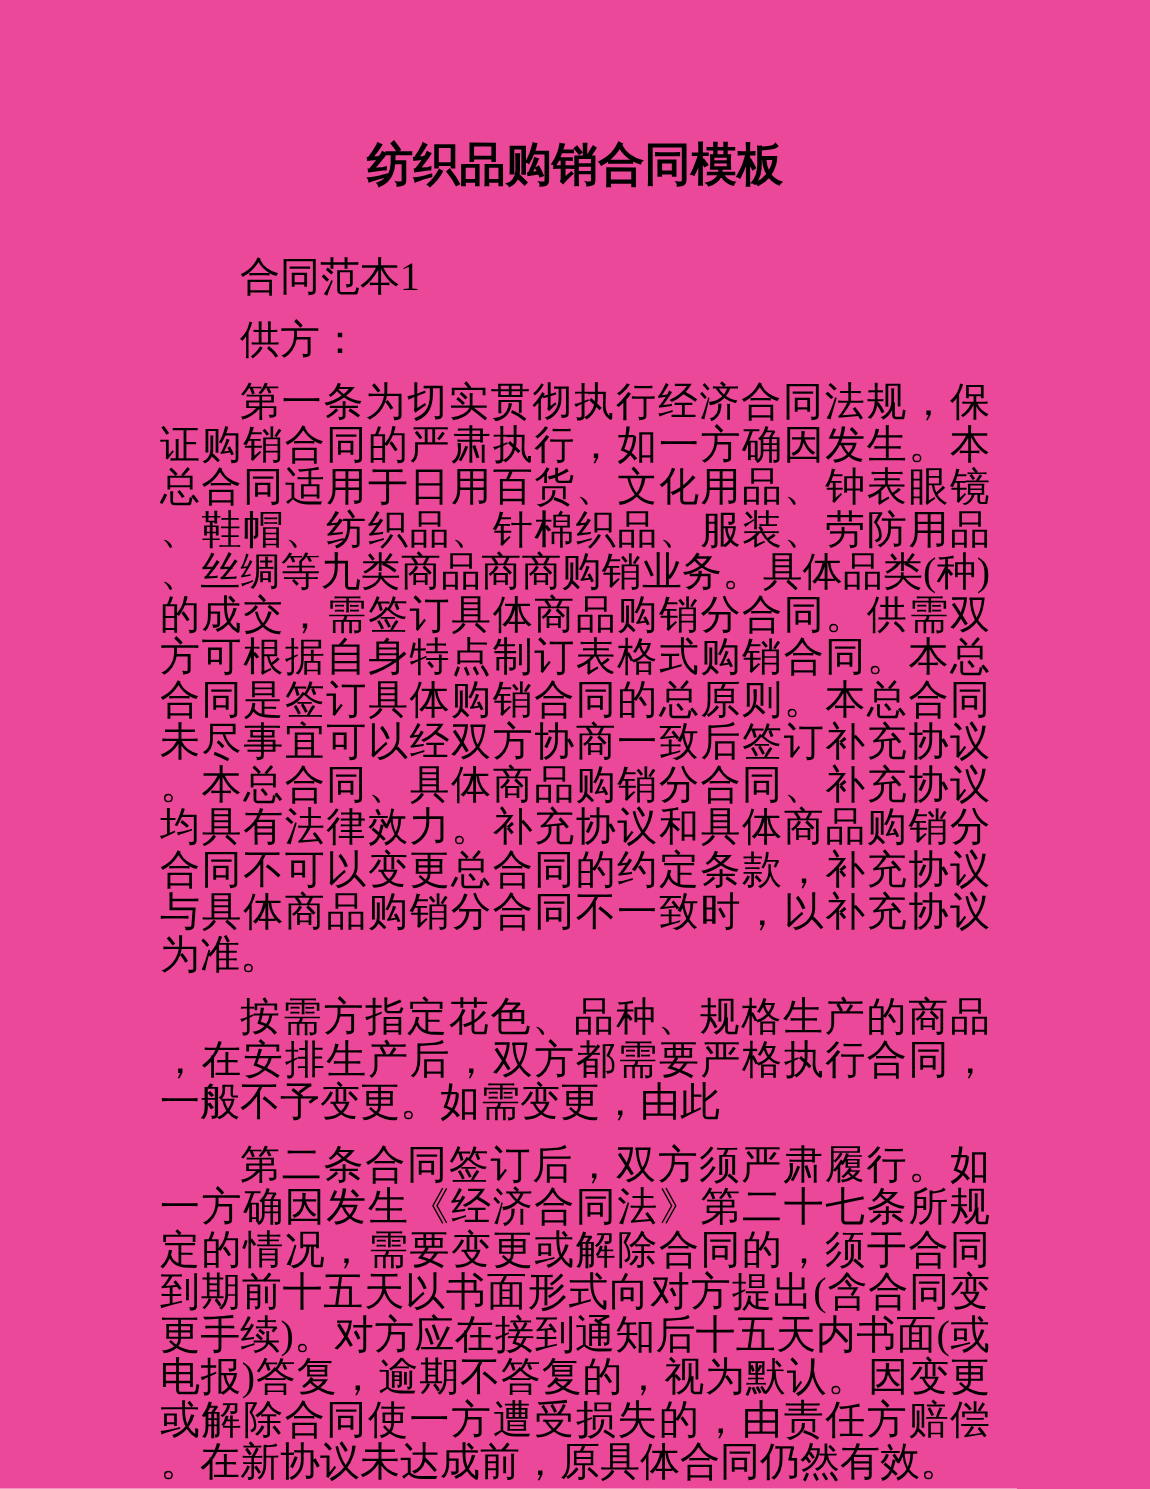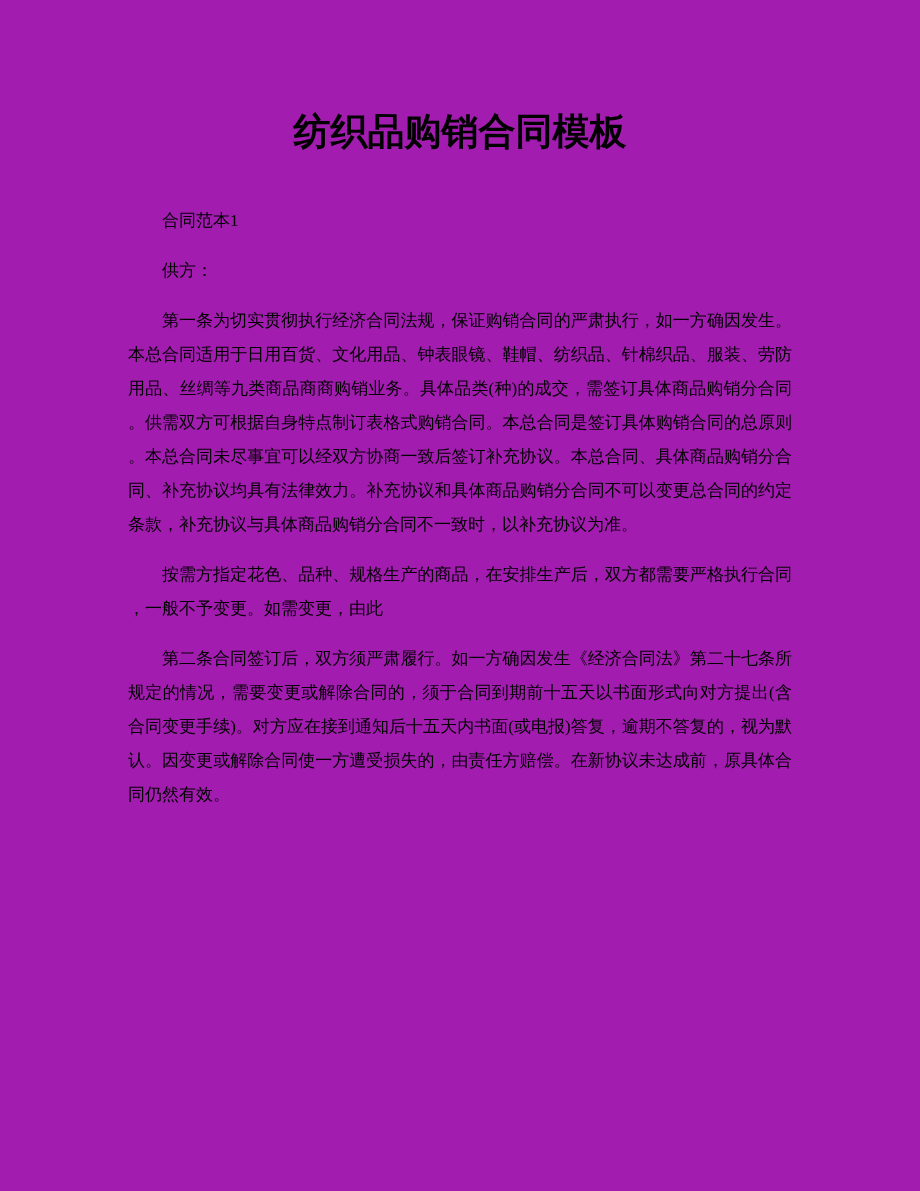--- a/index.html
+++ b/index.html
@@ -5,39 +5,39 @@
   html, body {
     margin: 0;
     padding: 0;
     background: #ffffff;
   }
   .page {
     position: relative;
     box-sizing: border-box;
     width: 920px;
     height: 1191px;
-    background: #a21caf;
+    background: #ec4899;
     color: #000000;
     padding: 110px 128px 0 128px;
     overflow: hidden;
   }
   .doc-title {
     margin: 0 0 50px 0;
     font-family: "Liberation Sans", "DejaVu Sans", sans-serif;
     font-weight: bold;
     font-size: 37px;
     line-height: 44px;
     text-align: center;
     color: #000000;
     letter-spacing: 0px;
   }
   .para {
     margin: 0 0 16px 0;
     font-family: "Liberation Serif", "DejaVu Serif", serif;
-    font-size: 17px;
+    font-size: 32px;
     line-height: 34px;
     color: #000000;
     text-indent: 2em;
     text-align: justify;
     word-break: break-all;
     line-break: anywhere;
     overflow-wrap: anywhere;
   }
 </style>
 </head>

